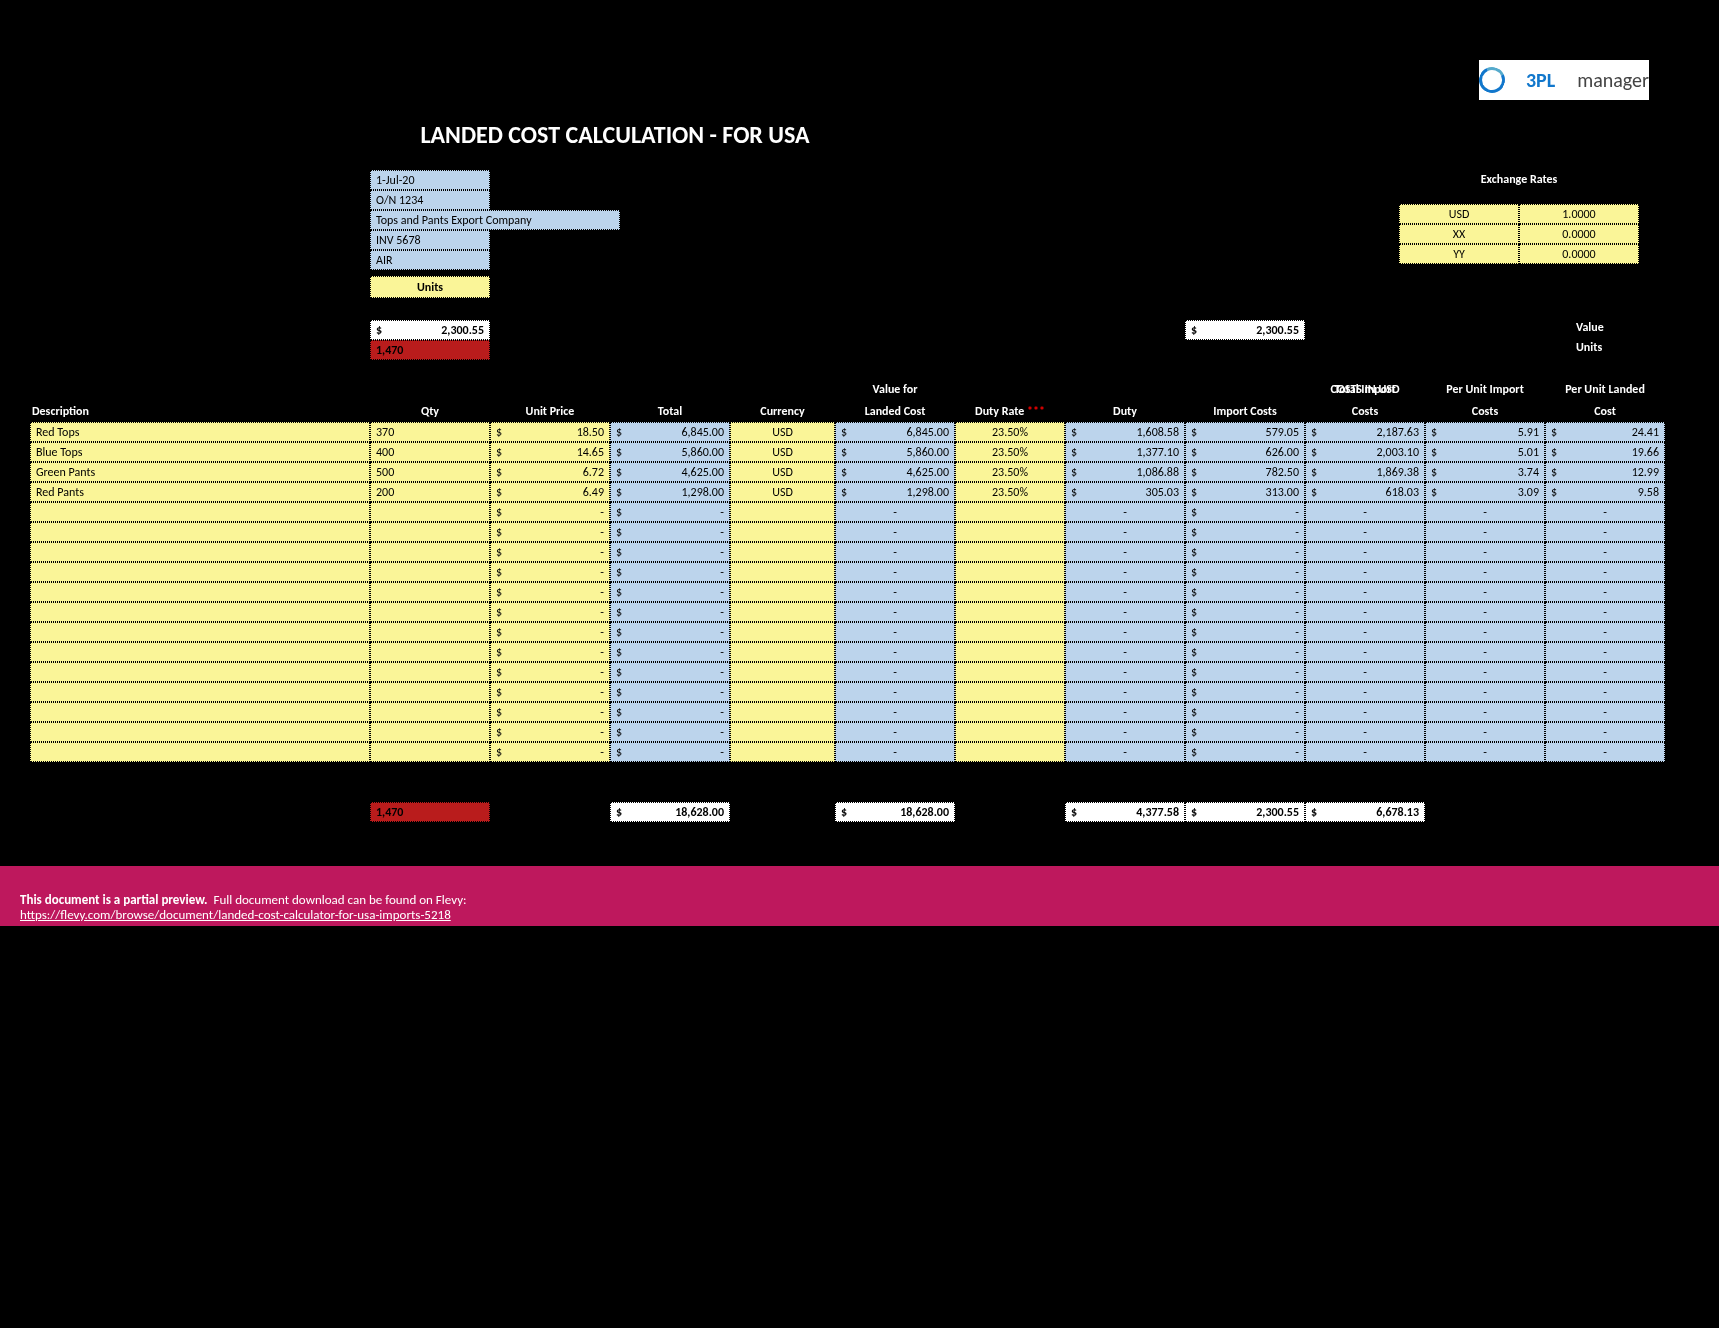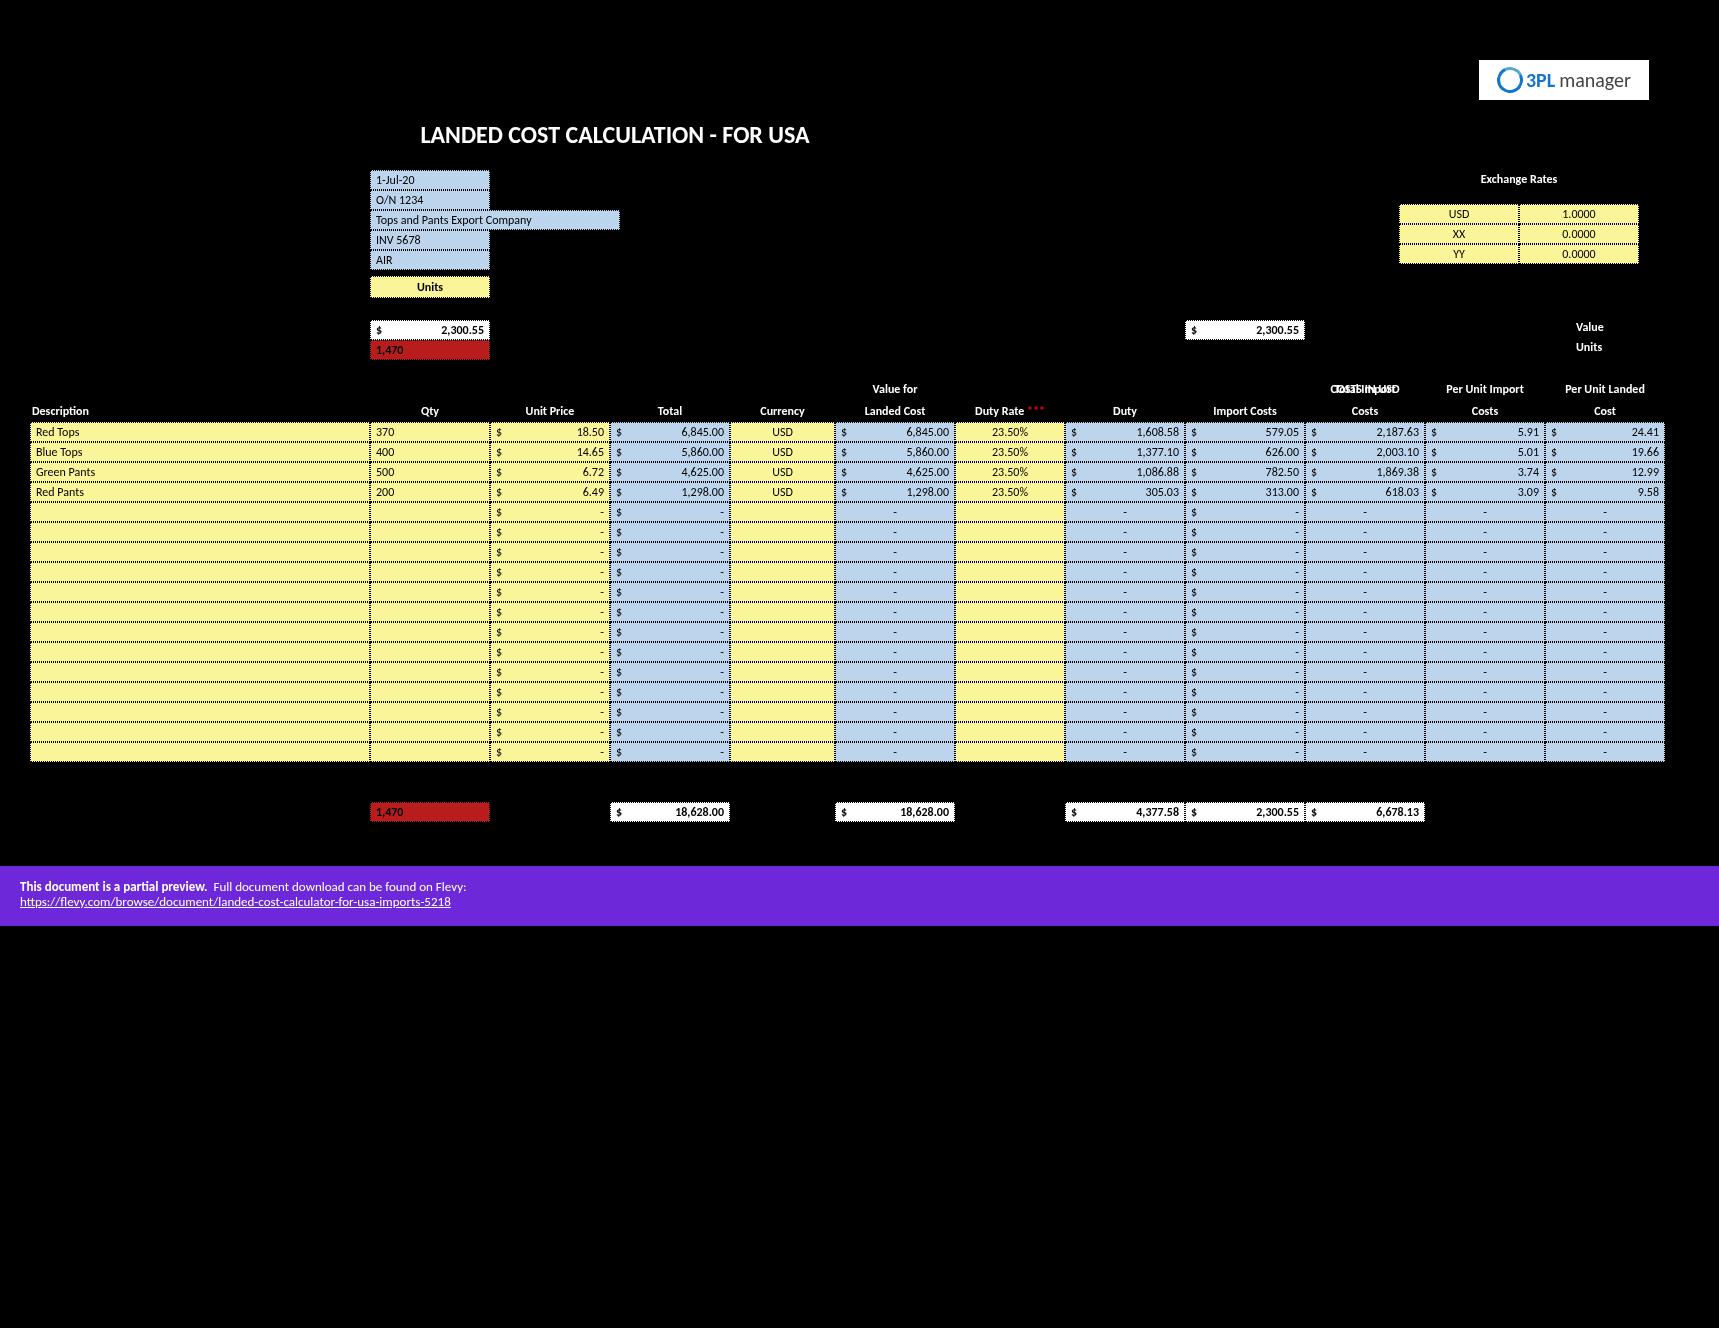--- a/index.html
+++ b/index.html
@@ -22,21 +22,21 @@
 
   .logo {
     position: absolute;
     top: 60px;
     right: 70px;
     width: 170px;
     height: 40px;
     background: #fff;
     display: flex;
     align-items: center;
-    justify-content: center;
+    justify-content: space-between;
     font-size: 20px;
     font-weight: bold;
     color: #1177cc;
   }
   .logo .mgr {
     color: #444;
     font-weight: normal;
     margin-left: 4px;
   }
   .logo .swirl {
@@ -161,23 +161,23 @@
     font-weight: bold;
     font-size: 13px;
   }
 
   .red-bar {
     position: absolute;
     top: 866px;
     left: 0;
     width: 1719px;
     height: 60px;
-    background: #6d28d9;
+    background: #be185d;
     color: #fff;
-    padding: 13px 20px;
+    padding: 26px 20px;
     box-sizing: border-box;
     font-size: 13px;
   }
   .red-bar a { color: #fff; text-decoration: underline; }
 
   .red-stars { color: #ff0000; }
 </style>
 </head>
 <body>
 

